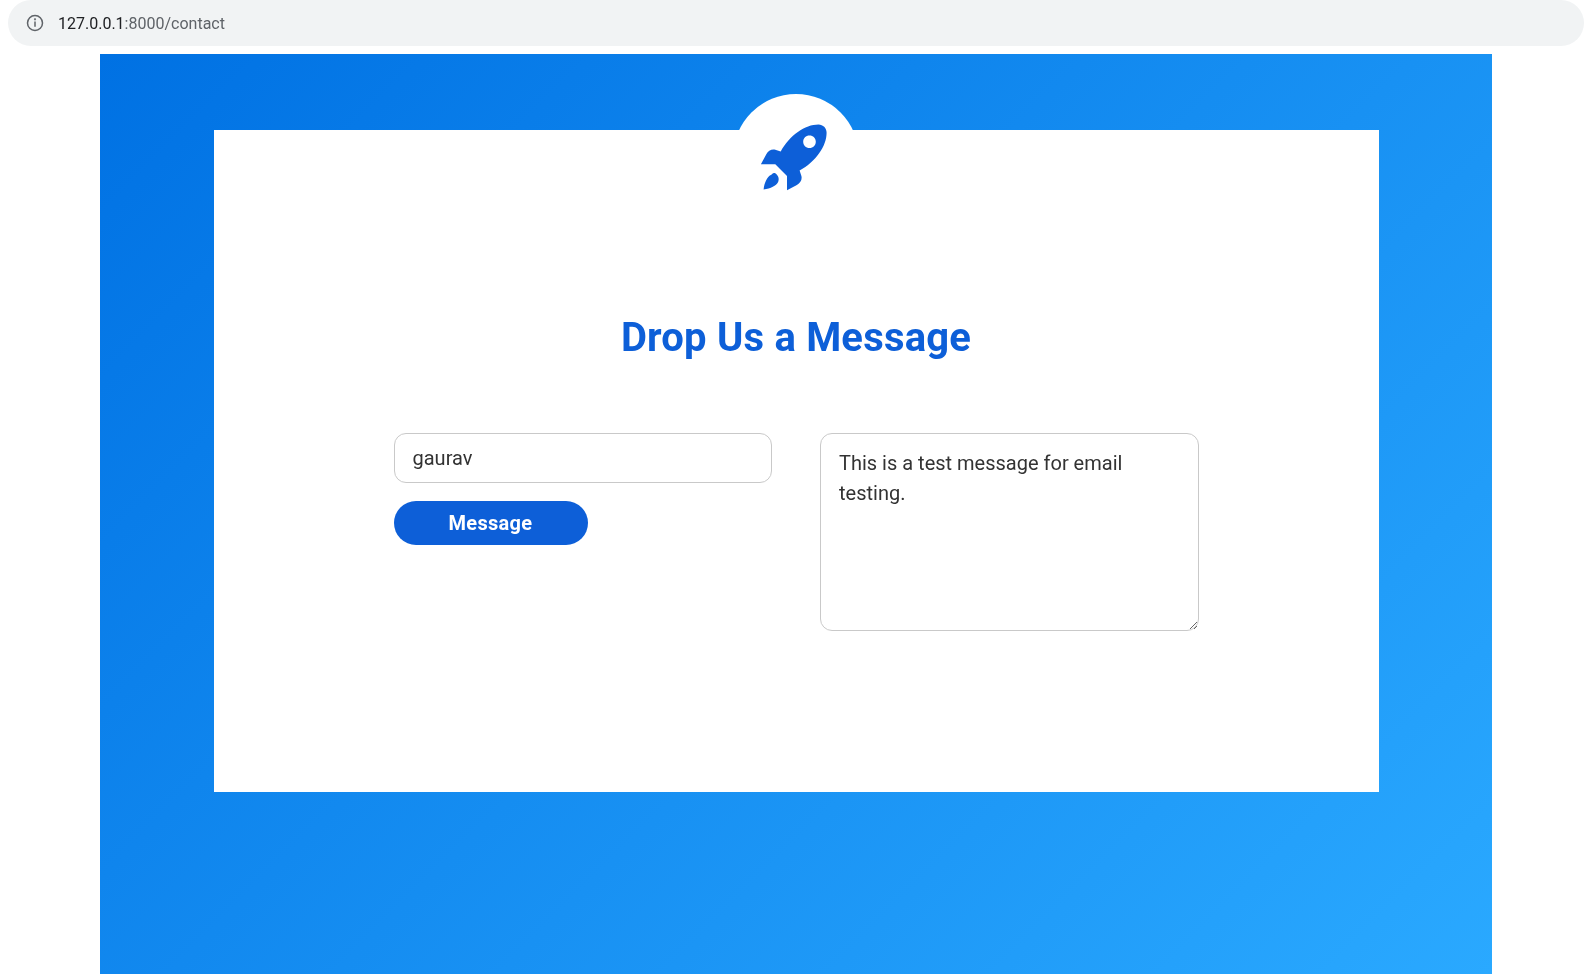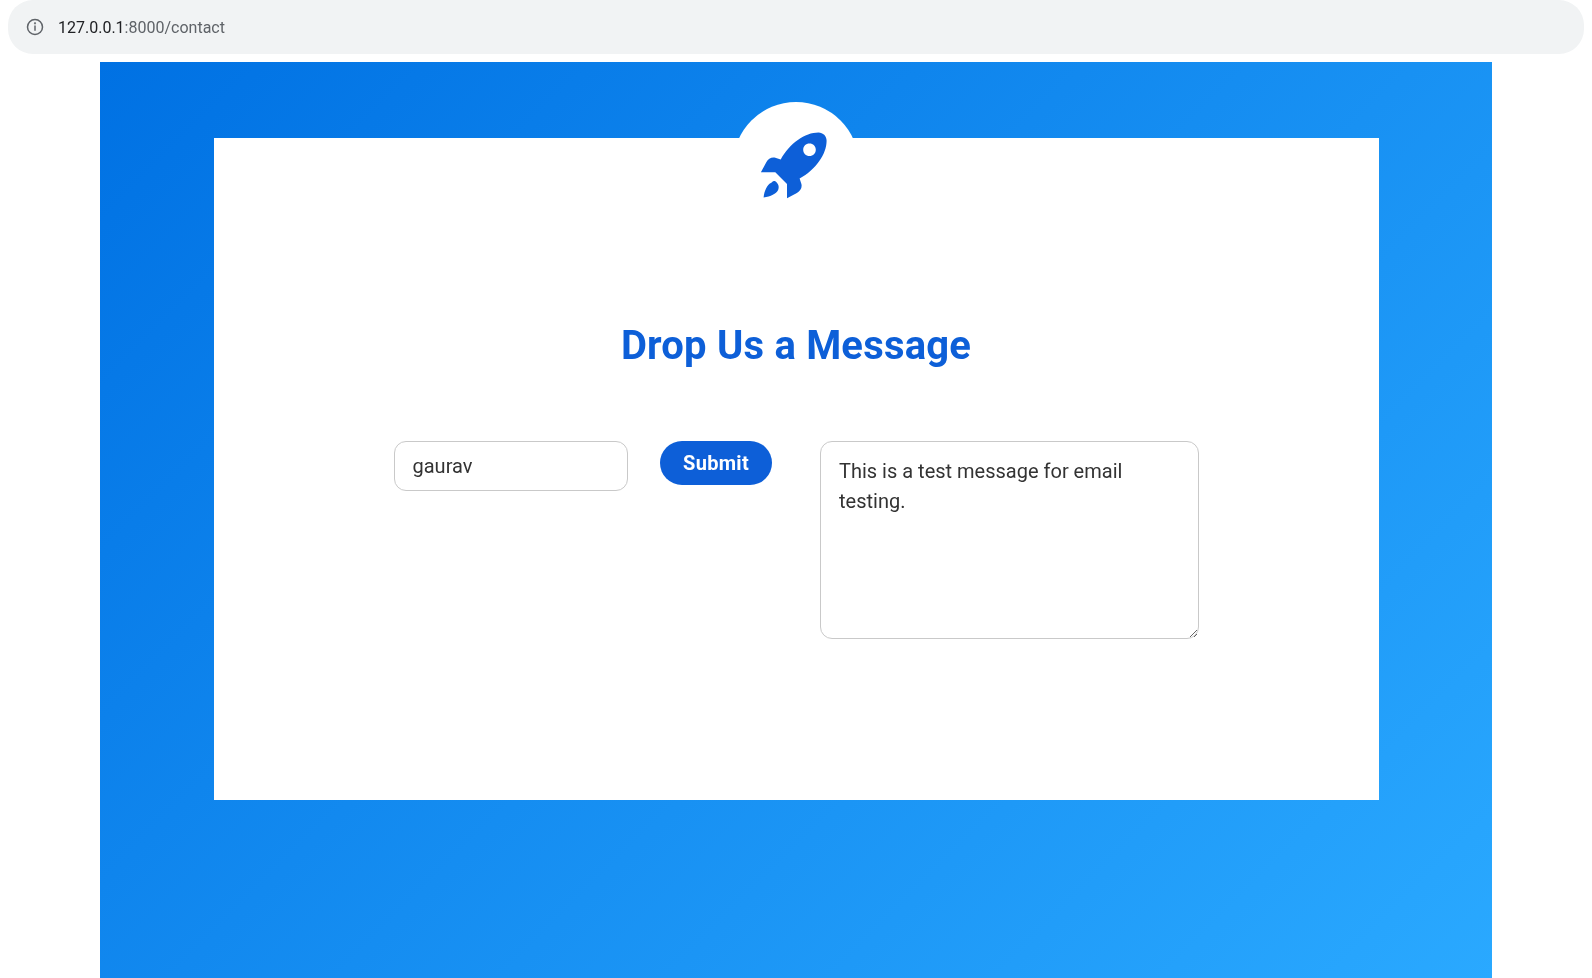--- a/index.html
+++ b/index.html
@@ -7,21 +7,21 @@
       padding: 0;
       box-sizing: border-box;
     }
     body {
       font-family: -apple-system, BlinkMacSystemFont, "Segoe UI", Roboto, Helvetica, Arial, sans-serif;
       width: 1592px;
       height: 978px;
       overflow: hidden;
     }
     .address-bar {
-      height: 54px;
+      height: 46px;
       background: #f1f3f4;
       border-radius: 25px;
       margin: 0 8px;
       display: flex;
       align-items: center;
       padding: 0 18px;
       font-size: 16px;
       color: #202124;
     }
     .address-bar .info-icon {
@@ -88,22 +88,22 @@
     .form-row {
       display: flex;
       justify-content: center;
       gap: 48px;
       margin-top: 72px;
       padding: 0 180px;
     }
     .form-col {
       width: 385px;
       display: flex;
-      flex-direction: row;
-      gap: 32px;
+      flex-direction: column;
+      gap: 18px;
     }
     .text-input {
       width: 100%;
       height: 50px;
       border: 1px solid #c9c9c9;
       border-radius: 12px;
       padding: 0 18px;
       font-size: 20px;
       color: #333;
       outline: none;
@@ -165,21 +165,21 @@
             <path d="M 22 70 C 18 72 15 78 14 86 C 22 85 28 82 30 78 C 32 74 30 70 27 68 C 24 67 24 69 22 70 Z"></path>
           </g>
         </svg>
       </div>
 
       <h1 class="title">Drop Us a Message</h1>
 
       <div class="form-row">
         <div class="form-col">
           <input type="text" class="text-input" value="gaurav" style="">
-          <button class="submit-btn">Submit</button>
+          <button class="submit-btn">Message</button>
         </div>
         <div class="form-col">
           <textarea class="textarea-input" style="">This is a test message for email testing.</textarea>
         </div>
       </div>
     </div>
   </div>
 </div>
 
 </body></html>

